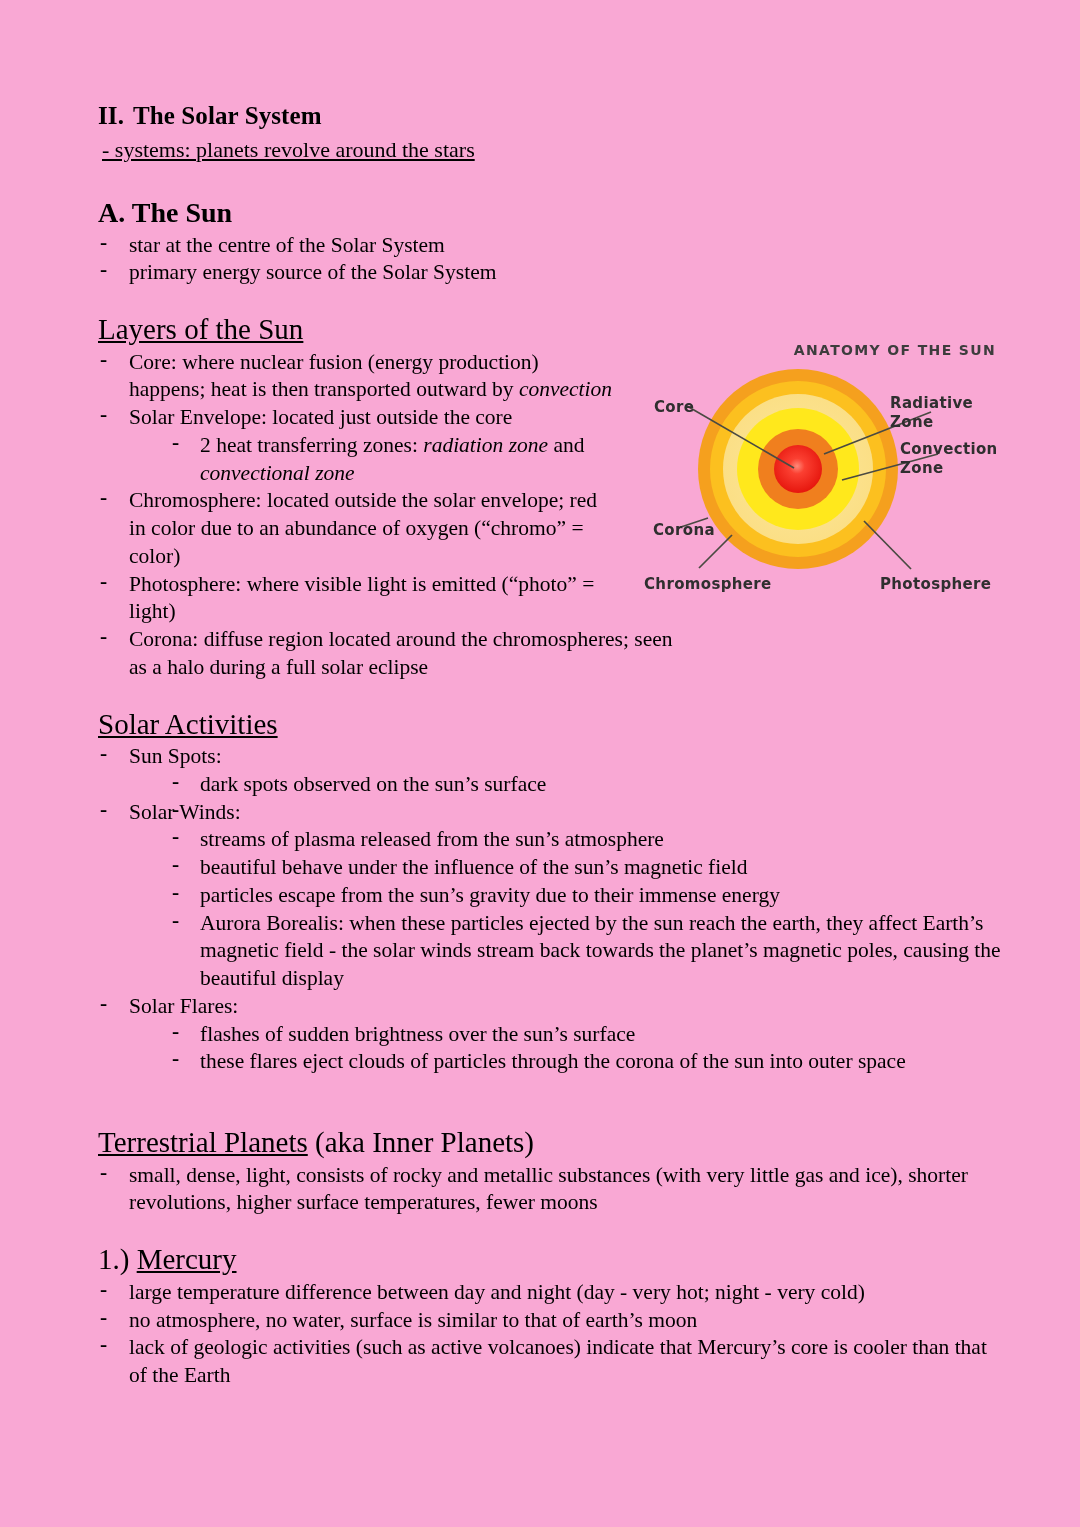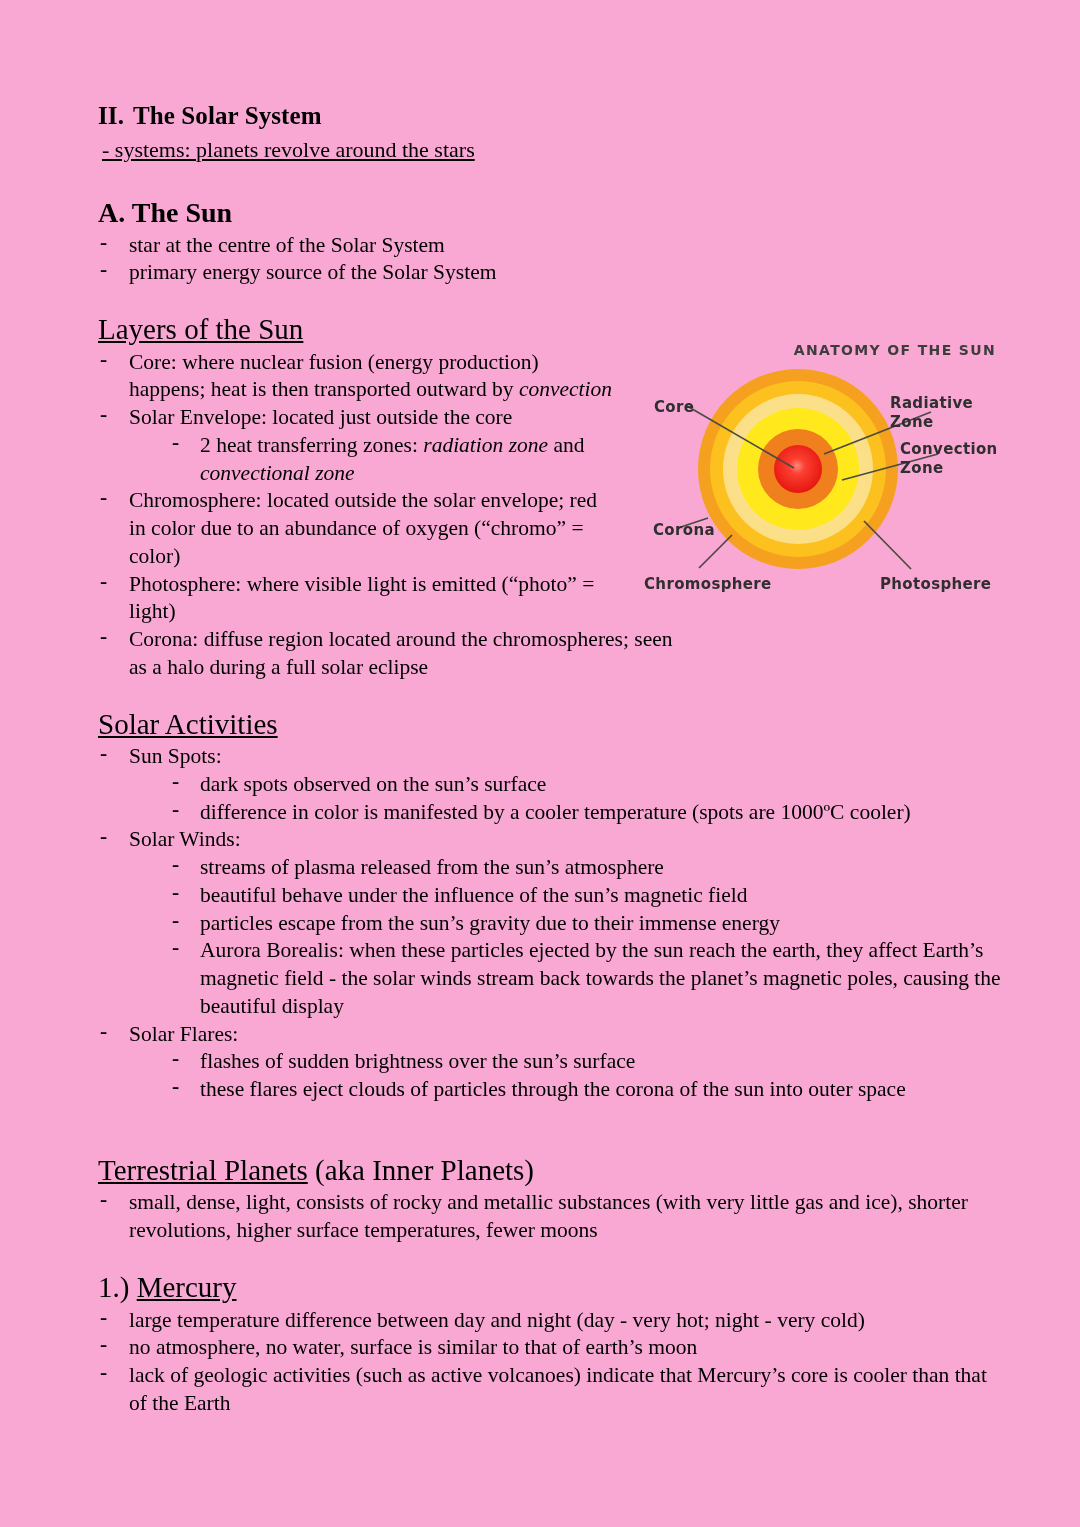--- a/index.html
+++ b/index.html
@@ -176,21 +176,21 @@
 
     <p class="sub-head"><span class="u">Solar Activities</span></p>
 
     <ul class="bl">
 
       <li>
         <span class="dash">-</span>
         <span>Sun Spots:</span>
         <ul class="bl">
           <li><span class="dash">-</span><span>dark spots observed on the sun’s surface</span></li>
-          <li><span class="dash">-</span><span>difference in color is manifested by a cooler temperature (spots are 1000ºC cooler)</span></li>
+          <li><span class="dash">-</span></li>
         </ul>
       </li>
 
       <li>
         <span class="dash">-</span>
         <span>Solar Winds:</span>
         <ul class="bl">
           <li><span class="dash">-</span><span>streams of plasma released from the sun’s atmosphere</span></li>
           <li><span class="dash">-</span><span>beautiful behave under the influence of the sun’s magnetic field</span></li>
           <li><span class="dash">-</span><span>particles escape from the sun’s gravity due to their immense energy</span></li>

